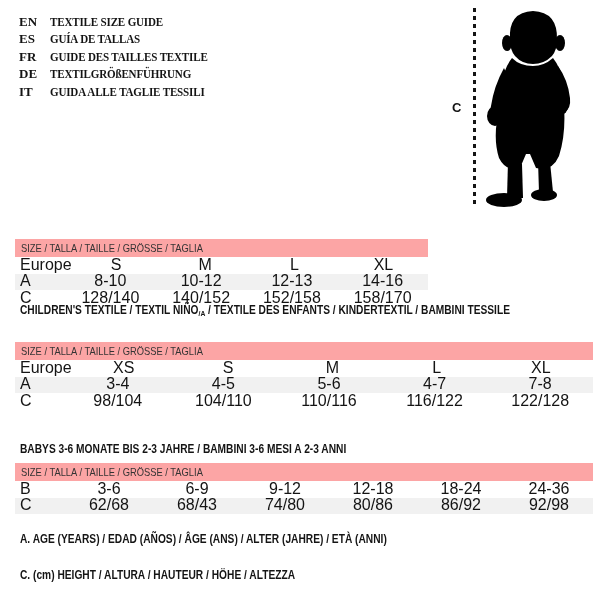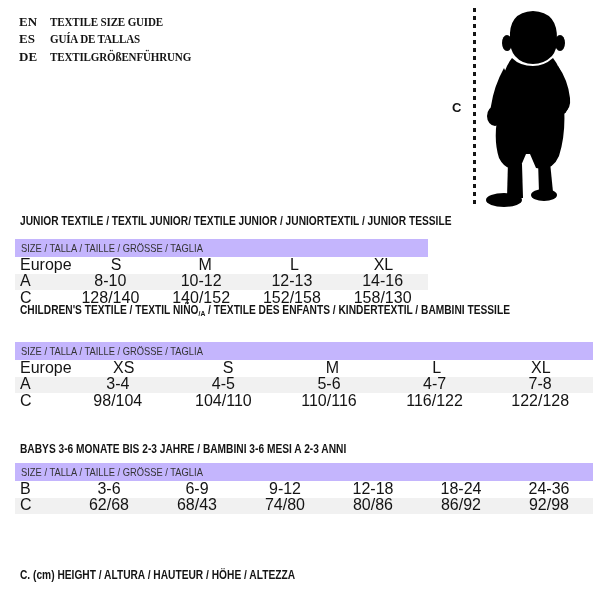--- a/index.html
+++ b/index.html
@@ -21,21 +21,21 @@
   .measure-label { position:absolute; left:452px; top:100px; font-weight:bold; font-size:13px; }
   .baby-svg { position:absolute; left:481px; top:6px; width:102px; height:204px; }
 
   
   .tbl-title { position:absolute; left:20px; font-weight:bold; font-size:12px; height:14px; }
   .sub { font-size:8px; vertical-align:-2px; }
   .size-table { position:absolute; left:15px; }
   .t1 { top:239px; width:413px; }
   .t2 { top:342px; width:578px; }
   .t3 { top:463px; width:578px; }
-  .bar { height:18px; background:#c4b5fd; display:flex; align-items:center;
+  .bar { height:18px; background:#fca5a5; display:flex; align-items:center;
          padding-left:6px; font-size:11px; color:#333333; }
   .trow { display:flex; height:16.5px; align-items:flex-end; font-size:16px; }
   .trow.alt { background:#f1f1f1; }
   .tl { flex:0 0 50px; padding-left:5px; }
   .tc { flex:1; text-align:center; }
 
   
   .legend-line { position:absolute; left:20px; font-weight:bold; font-size:12px; height:14px; }
   .lg-a { top:532px; }
   .lg-b { top:550px; }
@@ -49,22 +49,30 @@
   <div class="lang-block">
     <div class="lang-row">
       <span class="lang-code">EN</span>
       <span class="lang-name cond">TEXTILE SIZE GUIDE</span>
     </div>
     <div class="lang-row">
       <span class="lang-code">ES</span>
       <span class="lang-name cond">GUÍA DE TALLAS</span>
     </div>
     <div class="lang-row">
+      <span class="lang-code">FR</span>
+      <span class="lang-name cond">GUIDE DES TAILLES TEXTILE</span>
+    </div>
+    <div class="lang-row">
       <span class="lang-code">DE</span>
       <span class="lang-name cond">TEXTILGRÖßENFÜHRUNG</span>
+    </div>
+    <div class="lang-row">
+      <span class="lang-code">IT</span>
+      <span class="lang-name cond">GUIDA ALLE TAGLIE TESSILI</span>
     </div>
   </div>
 
   <div class="measure-line"></div>
   <div class="measure-label">C</div>
   <svg class="baby-svg" viewBox="0 0 100 204" aria-hidden="true">
     <g fill="#000000">
 
       <path d="M28 34 Q26 6 51 5 Q76 6 75 34 Q75 44 70 50 Q62 58 51 58 Q40 58 33 50 Q28 44 28 34 Z"></path>
 
@@ -83,23 +91,20 @@
 
       <path d="M26 155 L25 192 L41 192 L40 158 Z"></path>
 
       <path d="M56 155 L57 187 L71 186 L68 156 Z"></path>
 
       <ellipse cx="22" cy="194" rx="18" ry="7"></ellipse>
       <ellipse cx="62" cy="189" rx="13" ry="6"></ellipse>
     </g>
   </svg>
 
-  <div class="tbl-title" style="top:214px">
-    <span class="cond">JUNIOR TEXTILE / TEXTIL JUNIOR/ TEXTILE JUNIOR / JUNIORTEXTIL / JUNIOR TESSILE</span>
-  </div>
   <div class="size-table t1">
     <div class="bar">
       <span class="cond">SIZE / TALLA / TAILLE / GRÖSSE / TAGLIA</span>
     </div>
     <div class="trow">
       <span class="tl">Europe</span>
       <span class="tc">S</span>
       <span class="tc">M</span>
       <span class="tc">L</span>
       <span class="tc">XL</span>
@@ -109,21 +114,21 @@
       <span class="tc">8-10</span>
       <span class="tc">10-12</span>
       <span class="tc">12-13</span>
       <span class="tc">14-16</span>
     </div>
     <div class="trow">
       <span class="tl">C</span>
       <span class="tc">128/140</span>
       <span class="tc">140/152</span>
       <span class="tc">152/158</span>
-      <span class="tc">158/130</span>
+      <span class="tc">158/170</span>
     </div>
   </div>
 
   <div class="tbl-title" style="top:303px">
     <span class="cond"><span>CHILDREN'S TEXTILE / TEXTIL NIÑO</span><span class="sub">/A</span><span> / TEXTILE DES ENFANTS / KINDERTEXTIL / BAMBINI TESSILE</span></span>
   </div>
   <div class="size-table t2">
     <div class="bar">
       <span class="cond">SIZE / TALLA / TAILLE / GRÖSSE / TAGLIA</span>
     </div>
@@ -173,17 +178,20 @@
       <span class="tl">C</span>
       <span class="tc">62/68</span>
       <span class="tc">68/43</span>
       <span class="tc">74/80</span>
       <span class="tc">80/86</span>
       <span class="tc">86/92</span>
       <span class="tc">92/98</span>
     </div>
   </div>
 
+  <div class="legend-line lg-a">
+    <span class="cond">A. AGE (YEARS) / EDAD (AÑOS) / ÂGE (ANS) / ALTER (JAHRE) / ETÀ (ANNI)</span>
+  </div>
   <div class="legend-line lg-c">
     <span class="cond">C. (cm) HEIGHT / ALTURA / HAUTEUR / HÖHE / ALTEZZA</span>
   </div>
 
 </div>
 
 </body></html>

